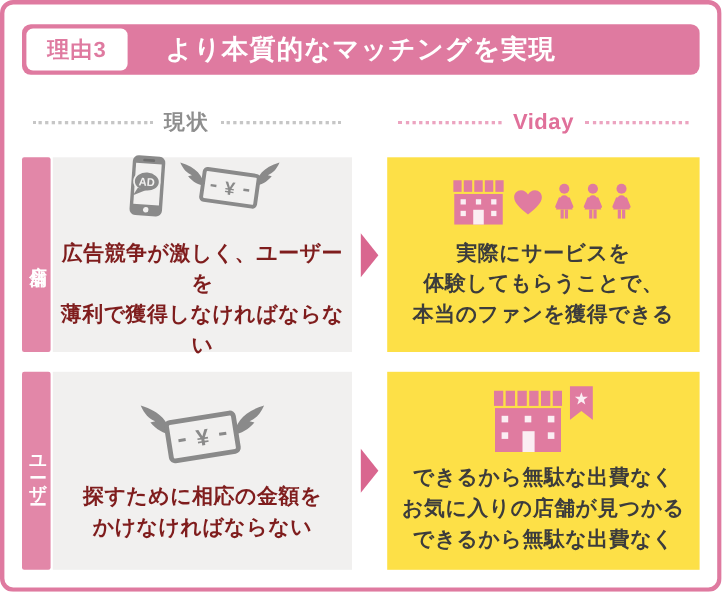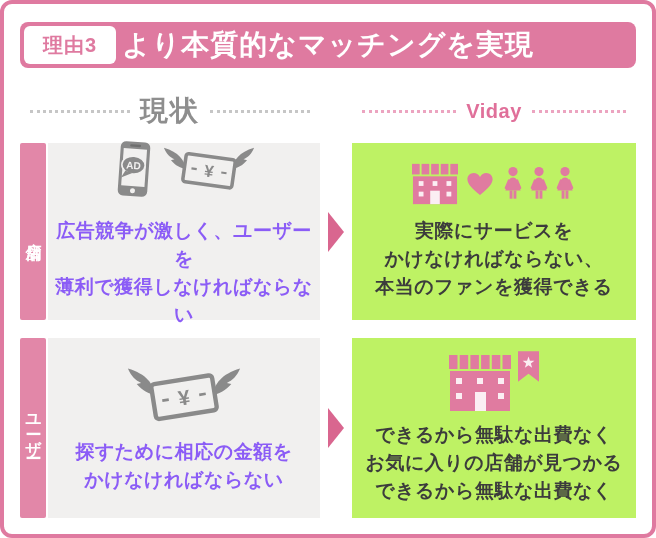--- a/index.html
+++ b/index.html
@@ -22,62 +22,62 @@
   }
   .badge{
     position:absolute;left:4px;top:4px;bottom:4px;width:92px;
     background:#ffffff;border-radius:6px;
     display:flex;align-items:center;justify-content:center;
     color:#df7aa0;font-size:20px;font-weight:bold;letter-spacing:1px;
   }
   .header-title{
     position:absolute;left:0;right:0;top:0;bottom:0;
     display:flex;align-items:center;justify-content:center;
-    color:#ffffff;font-size:28px;font-weight:bold;letter-spacing:1px;
+    color:#ffffff;font-size:24px;font-weight:bold;letter-spacing:1px;
   }
 
   
   .cols-header{
     position:absolute;left:16px;top:92px;width:616px;height:30px;
     display:flex;align-items:center;
   }
   .col-head{display:flex;align-items:center;}
   .col-head.current{width:300px;}
   .col-head.spacer{width:32px;}
   .col-head.viday{width:284px;}
   .dots{flex:1;border-top:3px dotted #c6c6c6;margin:0 10px;height:0;}
   .dots.pink{border-top-color:#eca4c0;}
-  .col-text{color:#8e8e8e;font-size:28px;font-weight:bold;letter-spacing:2px;white-space:nowrap;}
+  .col-text{color:#8e8e8e;font-size:19px;font-weight:bold;letter-spacing:2px;white-space:nowrap;}
   .col-text.viday{color:#e0709a;font-size:20px;font-weight:800;letter-spacing:0.5px;}
 
   
   .row{position:absolute;left:16px;width:616px;display:flex;}
   .row.r1{top:139px;height:177px;}
   .row.r2{top:334px;height:180px;}
 
   .side-bar{
     width:26px;margin-right:2px;background:#e287a8;border-radius:2px;
     display:flex;align-items:center;justify-content:center;
   }
   .side-text{
     writing-mode:vertical-rl;color:#ffffff;font-size:16px;font-weight:bold;
     letter-spacing:3px;
   }
 
   .box{display:flex;flex-direction:column;align-items:center;justify-content:center;}
   .box.gray{width:272px;background:#f1f0ef;}
-  .box.pinkbg{width:284px;background:#bef264;}
+  .box.pinkbg{width:284px;background:#fde047;}
   .icon-area{display:flex;align-items:center;justify-content:center;}
   .icon-area.r1l{gap:8px;margin-bottom:14px;}
   .icon-area.r1r{gap:9px;margin-bottom:12px;}
   .icon-area.r2l{margin-bottom:10px;}
   .icon-area.r2r{gap:7px;align-items:flex-start;margin-bottom:10px;}
 
   .box-text{text-align:center;font-weight:bold;font-size:19px;line-height:28px;letter-spacing:0.5px;}
-  .box-text.gray-text{color:#8b5cf6;}
+  .box-text.gray-text{color:#7f1d1d;}
   .box-text.dark-text{color:#3c3c3c;}
 
   .arrow-zone{width:32px;display:flex;align-items:center;justify-content:center;}
   .arrow{
     width:0;height:0;
     border-top:20px solid transparent;
     border-bottom:20px solid transparent;
     border-left:16px solid #d9668f;
   }
 
@@ -198,21 +198,21 @@
               <line x1="6.9" y1="13.5" x2="3.8" y2="21" stroke="#e07ba0" stroke-width="2.2" stroke-linecap="round"></line>
               <line x1="15.1" y1="13.5" x2="18.2" y2="21" stroke="#e07ba0" stroke-width="2.2" stroke-linecap="round"></line>
               <rect x="7.6" y="23.5" width="2.9" height="8.2"></rect>
                 <rect x="11.5" y="23.5" width="2.9" height="8.2"></rect>
             </g>
           </g>
         </svg>
       </div>
       <div class="box-text dark-text">
         <div>実際にサービスを</div>
-        <div>かけなければならない、</div>
+        <div>体験してもらうことで、</div>
         <div>本当のファンを獲得できる</div>
       </div>
     </div>
   </div>
 
   <div class="row r2">
     <div class="side-bar">
       <span class="side-text">ユーザー</span>
     </div>
 

